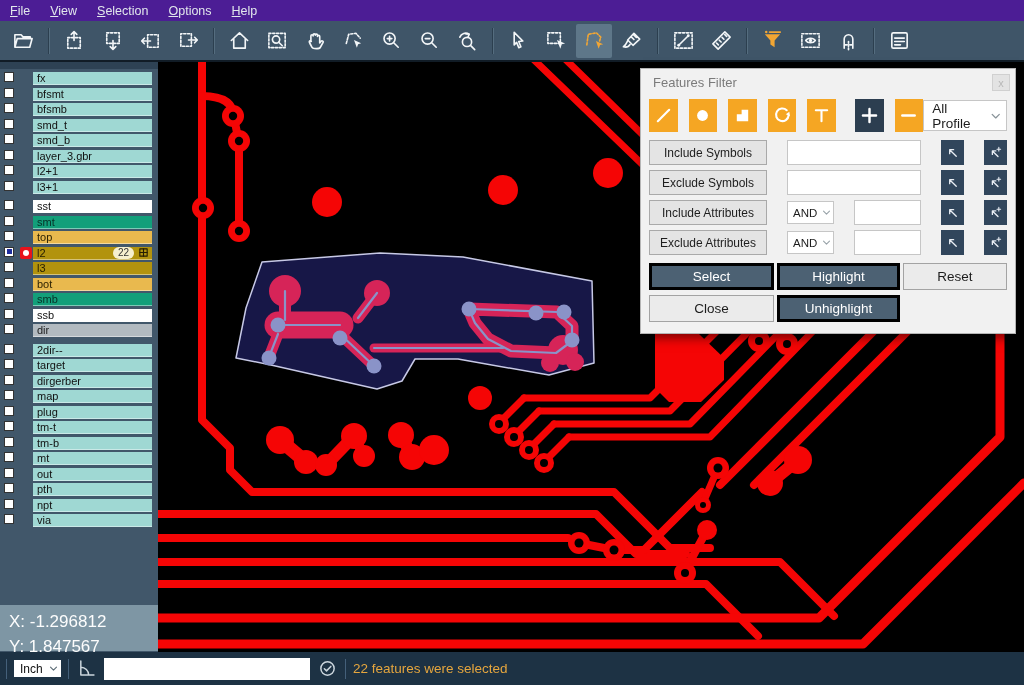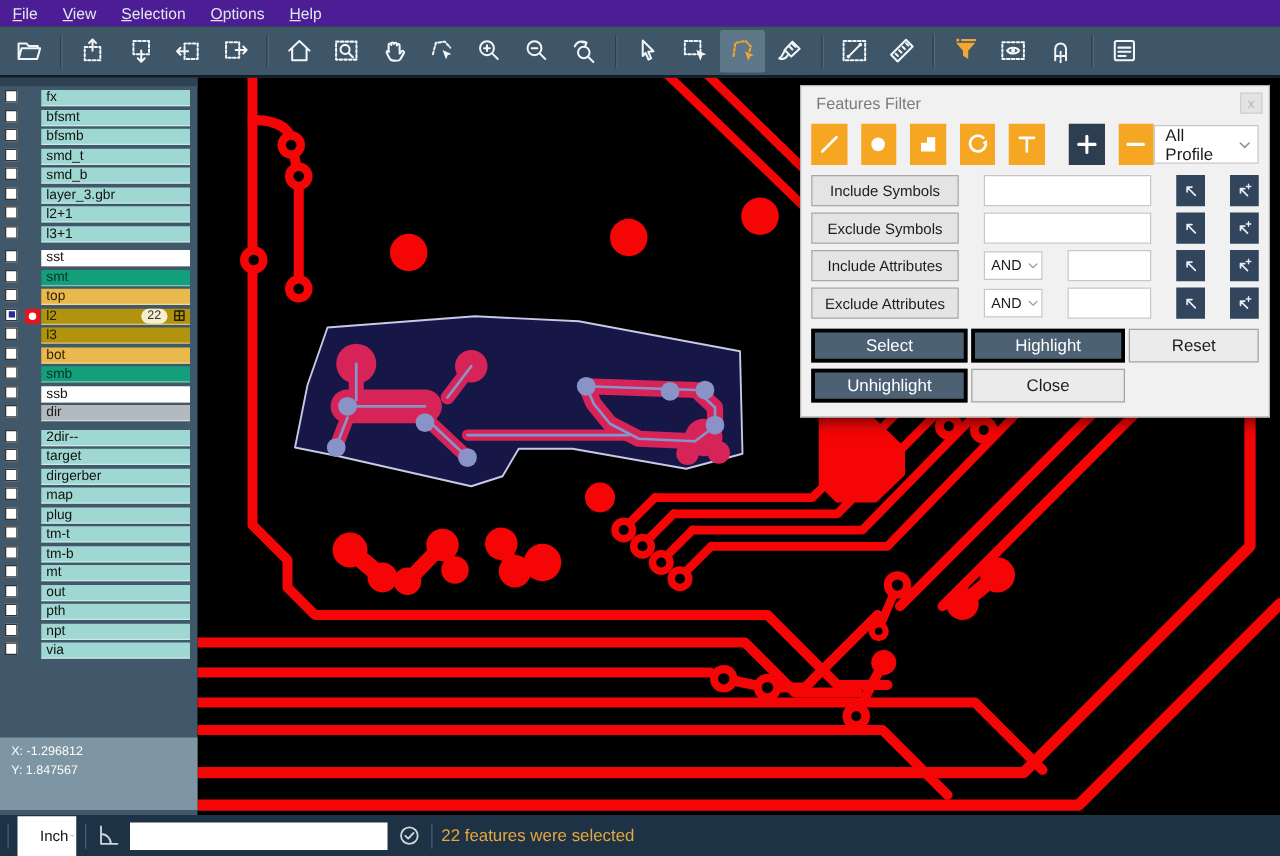--- a/index.html
+++ b/index.html
@@ -43,22 +43,22 @@
              margin-right:6px;border-bottom:1px solid rgba(255,255,255,.45);box-sizing:border-box;color:#111}
   .row-text{white-space:nowrap}
   .c-teal{background:#9fd8d3}.c-green{background:#129f7a;color:#073026}
   .c-amber{background:#e9b94e;color:#2f2404}.c-mustard{background:#b2930e;color:#241d02}
   .c-white{background:#fff}.c-gray{background:#b2bac0;color:#1c1c1c}
   .row-badge{margin-left:auto;background:#f6efcf;border-radius:7px;padding:0 5px;font-size:10px;
              color:#333;line-height:12px}
   .row-grid{width:11px;height:11px;margin-left:4px;color:#241d02}
   .row-grid .ic{width:11px;height:11px;stroke-width:2.4}
   .grp-gap{height:4px}
-  .xy-box{position:absolute;left:0;top:528px;width:158px;height:58px;background:#7e96a4;
-          color:#fdfdfd;font-size:10px;padding:5px 9px;box-sizing:border-box;line-height:1.45}
+  .xy-box{position:absolute;left:0;top:543px;width:158px;height:46px;background:#7e96a4;
+          color:#fdfdfd;font-size:17px;padding:5px 9px;box-sizing:border-box;line-height:1.45}
   
   .canvas{position:absolute;left:158px;top:62px;width:866px;height:590px;background:#000;z-index:1}
   
   .dialog{position:absolute;left:640px;top:68px;width:376px;height:266px;background:#f1f1f1;
           border:1px solid #b5b5b5;box-shadow:3px 4px 10px rgba(0,0,0,.5);box-sizing:border-box;z-index:6}
   .dlg-title{height:26px;display:flex;align-items:center;padding:0 12px;color:#7b7b7b;font-size:13px}
   .dlg-close{position:absolute;right:5px;top:5px;width:16px;height:15px;background:#e3e3e3;
              color:#b8b8b8;font-size:11px;display:flex;align-items:center;justify-content:center;
              border:1px solid #d0d0d0;cursor:pointer}
   .shapes{display:flex;align-items:center;padding:4px 8px 8px}
@@ -86,22 +86,22 @@
           align-items:center;justify-content:center;padding:0;cursor:pointer;flex:none}
   .f-pick .ic{width:15px;height:15px;stroke-width:2.1}
   .actions{display:grid;grid-template-columns:125px 123px 1fr;gap:5px 3px;margin:8px 8px 0}
   .a-btn{height:27px;font-size:13.5px;font-family:"Liberation Sans",sans-serif;cursor:pointer}
   .a-dark{background:#4c6173;color:#ffffff;border:3px solid #000000}
   .a-light{background:#ebebeb;color:#1d1d1d;border:1px solid #a3a3a3}
   
   .statusbar{position:absolute;left:0;top:652px;width:1024px;height:33px;background:#1d3244;
              display:flex;align-items:center;padding:0 6px;gap:7px;z-index:5;box-sizing:border-box}
   .sb-sep{width:1px;height:20px;background:#44607a;flex:none}
-  .unit-select{width:47px;height:32px;background:#fff;display:flex;align-items:center;
-               padding-left:18px;font-size:12px;color:#111;box-sizing:border-box;cursor:pointer;flex:none}
+  .unit-select{width:47px;height:17px;background:#fff;display:flex;align-items:center;
+               padding-left:6px;font-size:12px;color:#111;box-sizing:border-box;cursor:pointer;flex:none}
   .unit-select .chev{margin-left:auto;width:13px;height:13px;color:#5a6a74;margin-right:1px}
   .sb-ic{width:21px;height:21px;color:#ccd6dd;flex:none}
   .cmd-input{width:196px;height:22px;background:#fff;border:none;outline:none;font-size:12px;
              padding:0 5px;flex:none}
   .sb-msg{color:#e5a63e;font-size:13.5px;white-space:nowrap}
 </style>
 </head>
 <body>
 
 <svg width="0" height="0" style="position:absolute" aria-hidden="true">
@@ -906,22 +906,22 @@
           <svg class="ic " viewBox="0 0 24 24">
             <use href="#ic-pick-plus"></use>
           </svg>
         </button>
       </div>
     </div>
   <div class="actions" id="dlg-actions">
       <button class="a-btn a-dark">Select</button>
       <button class="a-btn a-dark">Highlight</button>
       <button class="a-btn a-light">Reset</button>
+      <button class="a-btn a-light">Close</button>
       <button class="a-btn a-dark">Unhighlight</button>
-      <button class="a-btn a-light">Close</button>
     </div>
 </div>
 
 <div class="statusbar">
   <div class="sb-sep"></div>
   <div class="unit-select">
     <span>Inch</span>
     <svg class="ic chev">
         <use href="#ic-chevron"></use>
       </svg>

